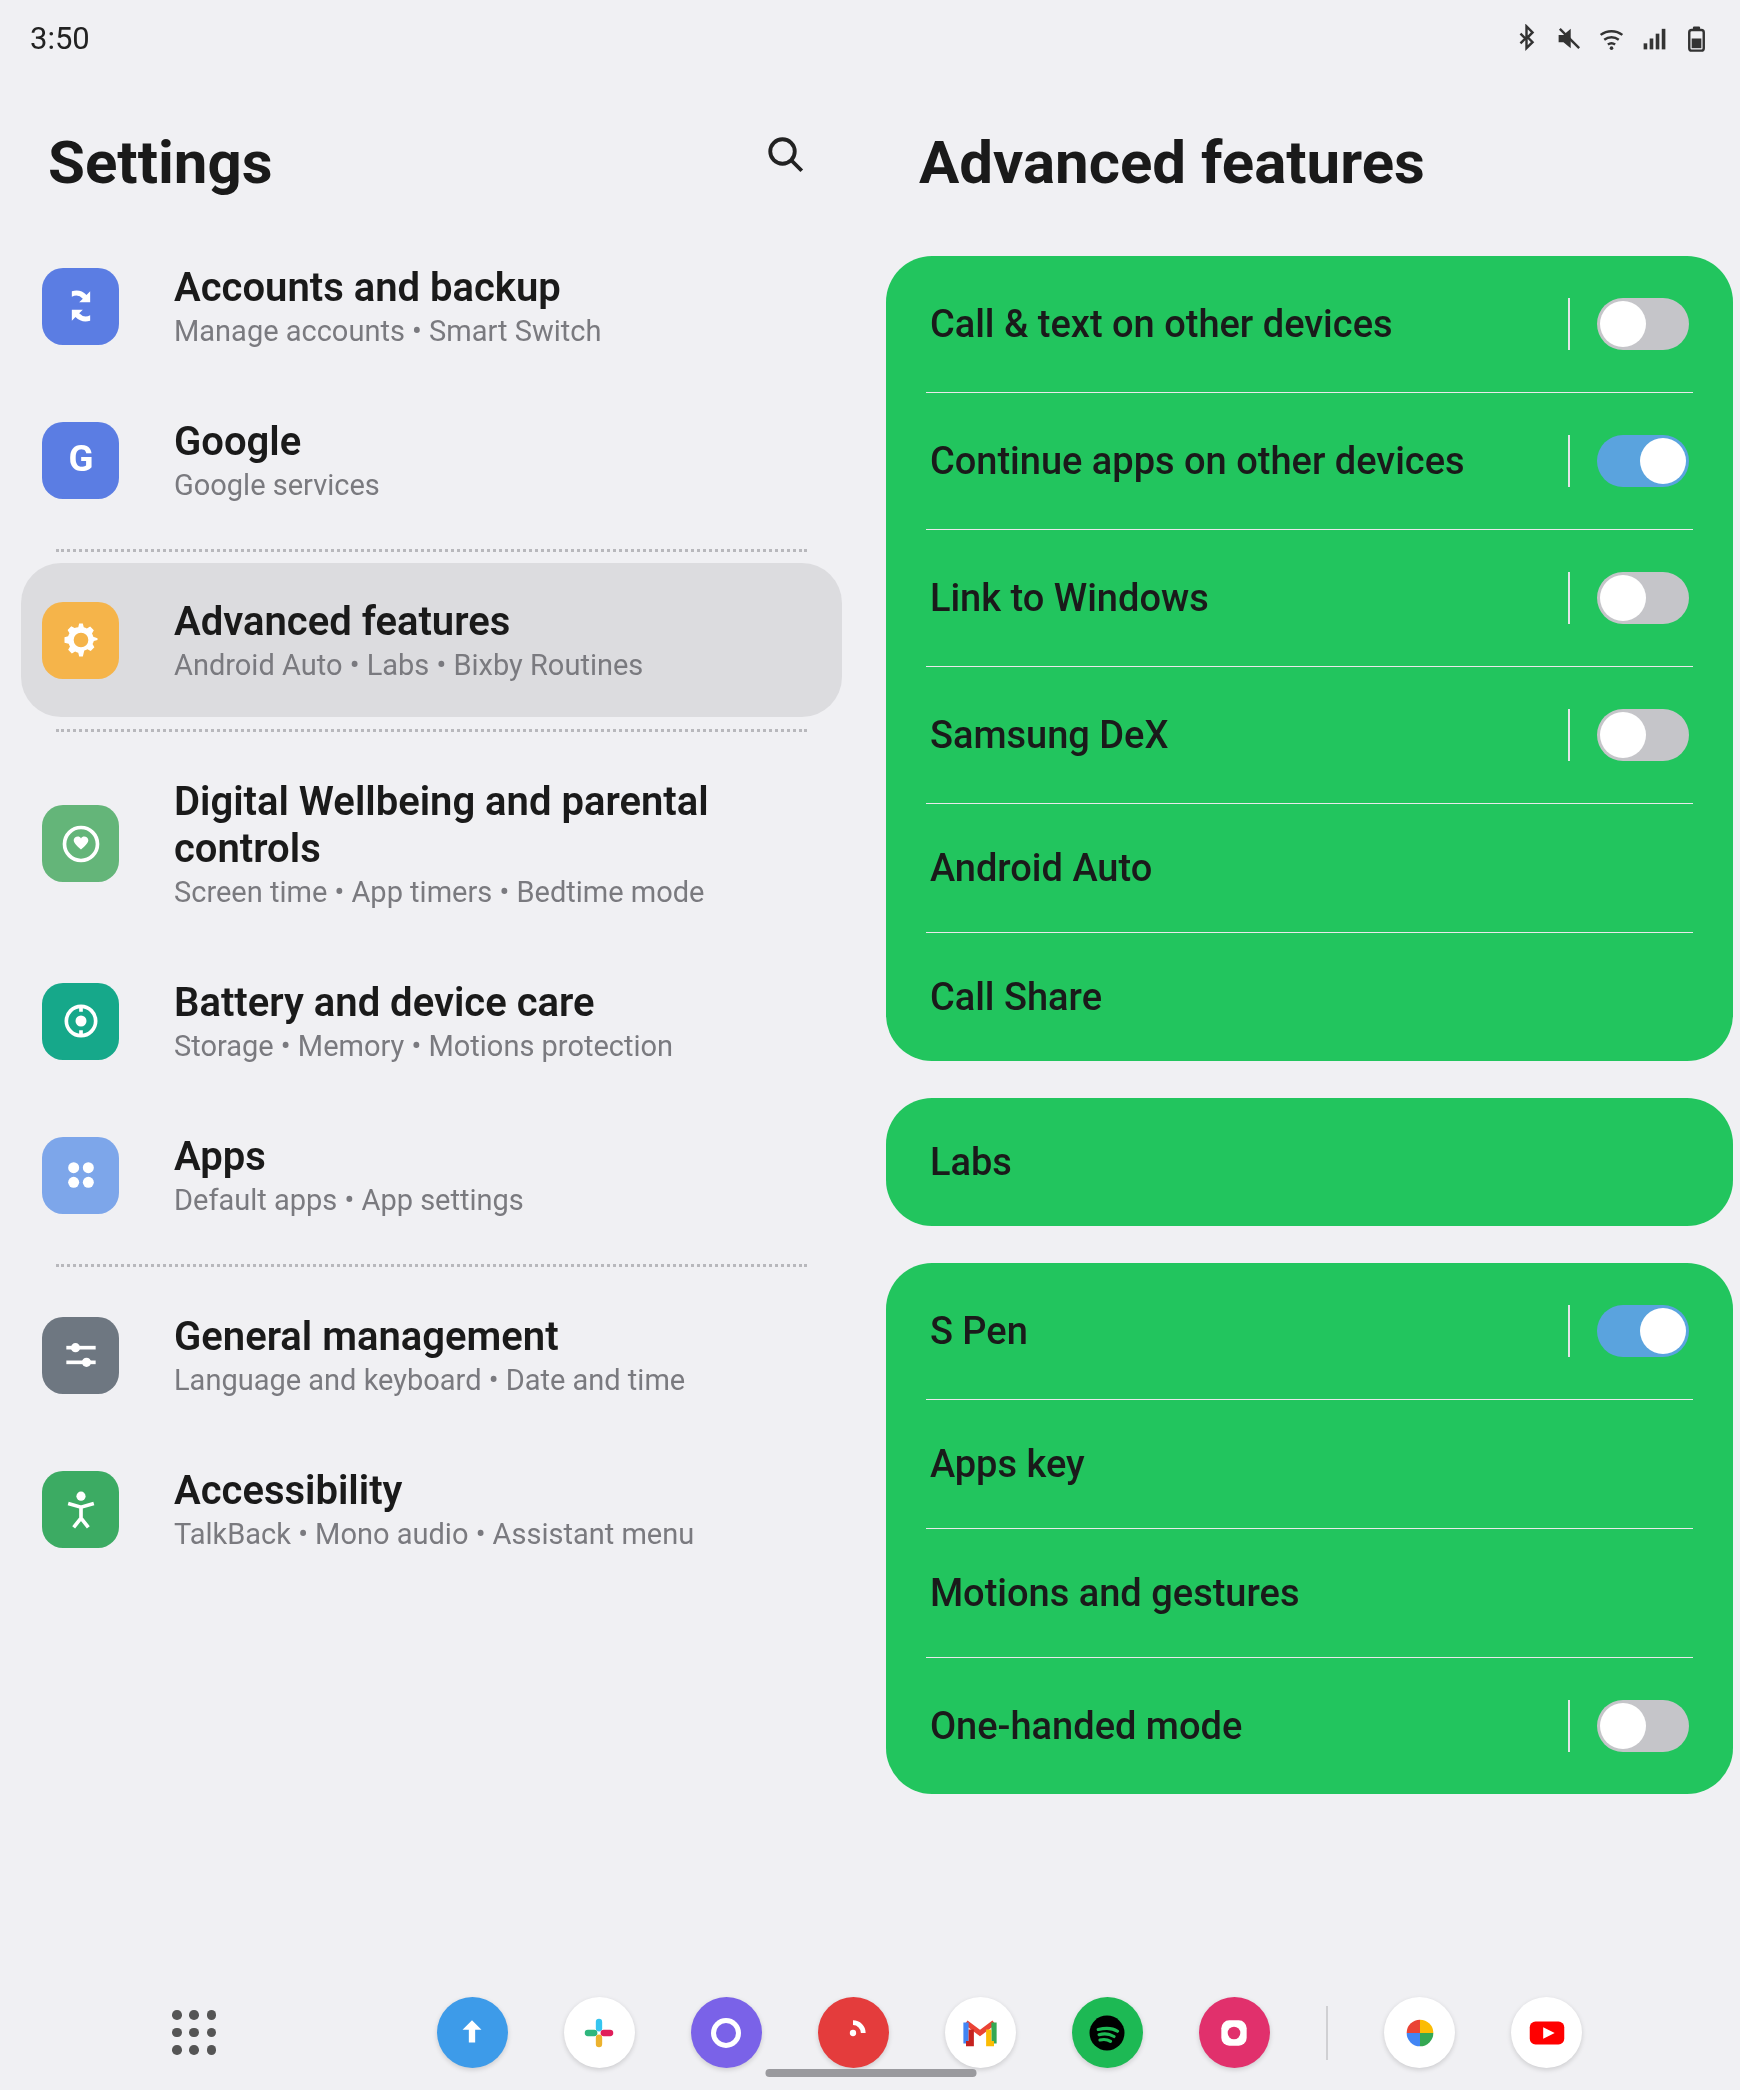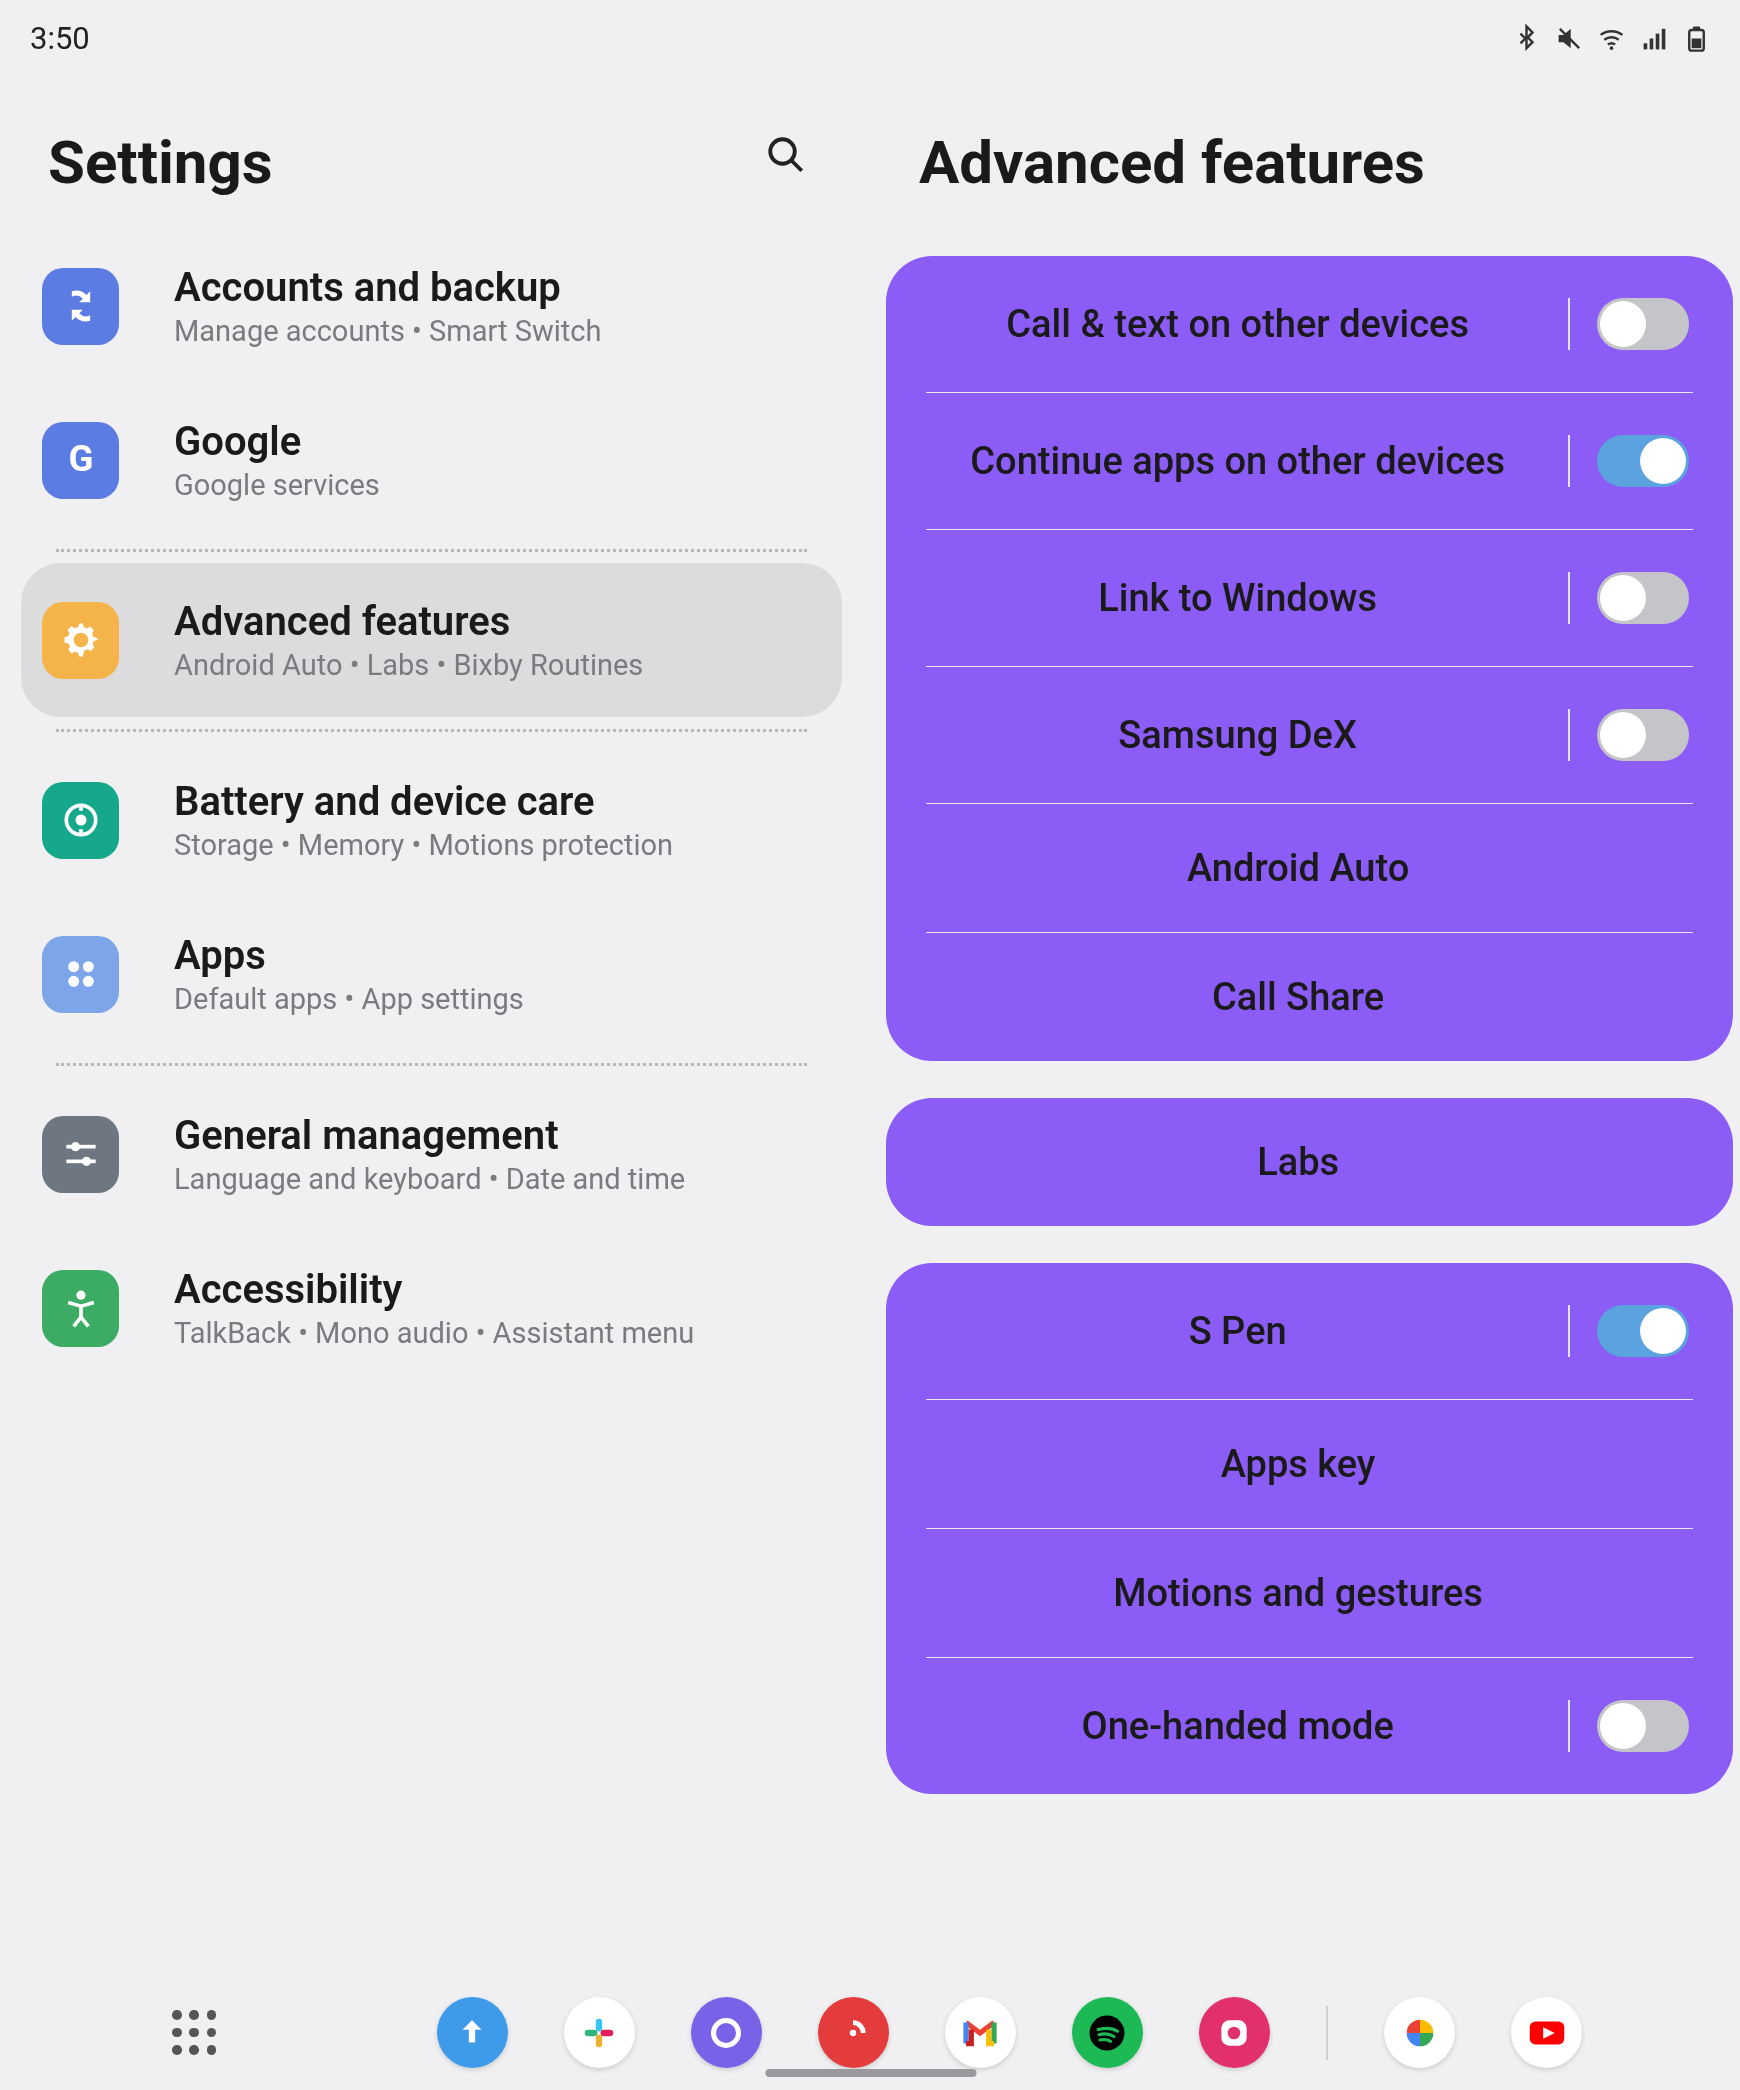--- a/index.html
+++ b/index.html
@@ -72,25 +72,24 @@
   .item-text .item-sub   { font-size: 29px; color: #7a7a7f; margin-top: 3px; }
   .item-clip .item-title { white-space: nowrap; overflow: hidden; }
 
   .dot-divider {
     margin: 11.5px 35px;
     border-top: 3.8px dotted #b8b8bc;
   }
 
   
   .card {
-    background: #8b5cf6;
+    background: #22c55e;
     border-radius: 46px;
     margin: 0 0 37px 0;
     overflow: hidden;
-    text-align: center;
   }
   .row {
     display: flex; align-items: center; justify-content: space-between;
     padding: 42px 44px;
     cursor: pointer;
   }
   .row-label { font-size: 38px; font-weight: 500; flex: 1; padding-right: 23px; }
   .row-right { display: flex; align-items: center; gap: 27px; }
   .vsep { width: 1.9px; height: 52px; background: #e4e4e6; }
   .row-divider { height: 1px; background: #e9e9eb; margin: 0 40px; }
@@ -202,20 +201,32 @@
                 <path d="M12 8a4 4 0 100 8 4 4 0 000-8zm9 4l-2 .5a7 7 0 01-.7 1.7l1 1.8-2 2-1.8-1a7 7 0 01-1.7.7L13 21h-2l-.5-2a7 7 0 01-1.7-.7l-1.8 1-2-2 1-1.8A7 7 0 015.3 14L3 13.5v-3L5 10a7 7 0 01.7-1.7l-1-1.8 2-2 1.8 1A7 7 0 0110.5 5L11 3h2l.5 2a7 7 0 011.7.7l1.8-1 2 2-1 1.8a7 7 0 01.7 1.7L21 11z"></path>
               </svg>
             </div>
             <div class="item-text">
               <div class="item-title">Advanced features</div>
               <div class="item-sub">Android Auto  •  Labs  •  Bixby Routines</div>
             </div>
           </div>
           <div class="dot-divider"></div>
           <div class="settings-item">
+            <div class="item-icon ic-green">
+              <svg viewBox="0 0 24 24">
+                <circle cx="12" cy="12" r="9" fill="none" stroke="#fff" stroke-width="2"></circle>
+                <path d="M12 9c1-2 4-1 4 1 0 2-4 5-4 5s-4-3-4-5c0-2 3-3 4-1z"></path>
+              </svg>
+            </div>
+            <div class="item-text">
+              <div class="item-title">Digital Wellbeing and parental controls</div>
+              <div class="item-sub">Screen time  •  App timers  •  Bedtime mode</div>
+            </div>
+          </div>
+          <div class="settings-item">
             <div class="item-icon ic-teal">
               <svg viewBox="0 0 24 24">
                 <circle cx="12" cy="12" r="8" fill="none" stroke="#fff" stroke-width="2"></circle>
                 <circle cx="12" cy="12" r="3"></circle>
                 <path d="M12 4v3M12 17v3" stroke="#fff" stroke-width="2"></path>
               </svg>
             </div>
             <div class="item-text">
               <div class="item-title">Battery and device care</div>
               <div class="item-sub">Storage  •  Memory  •  Motions protection</div>

